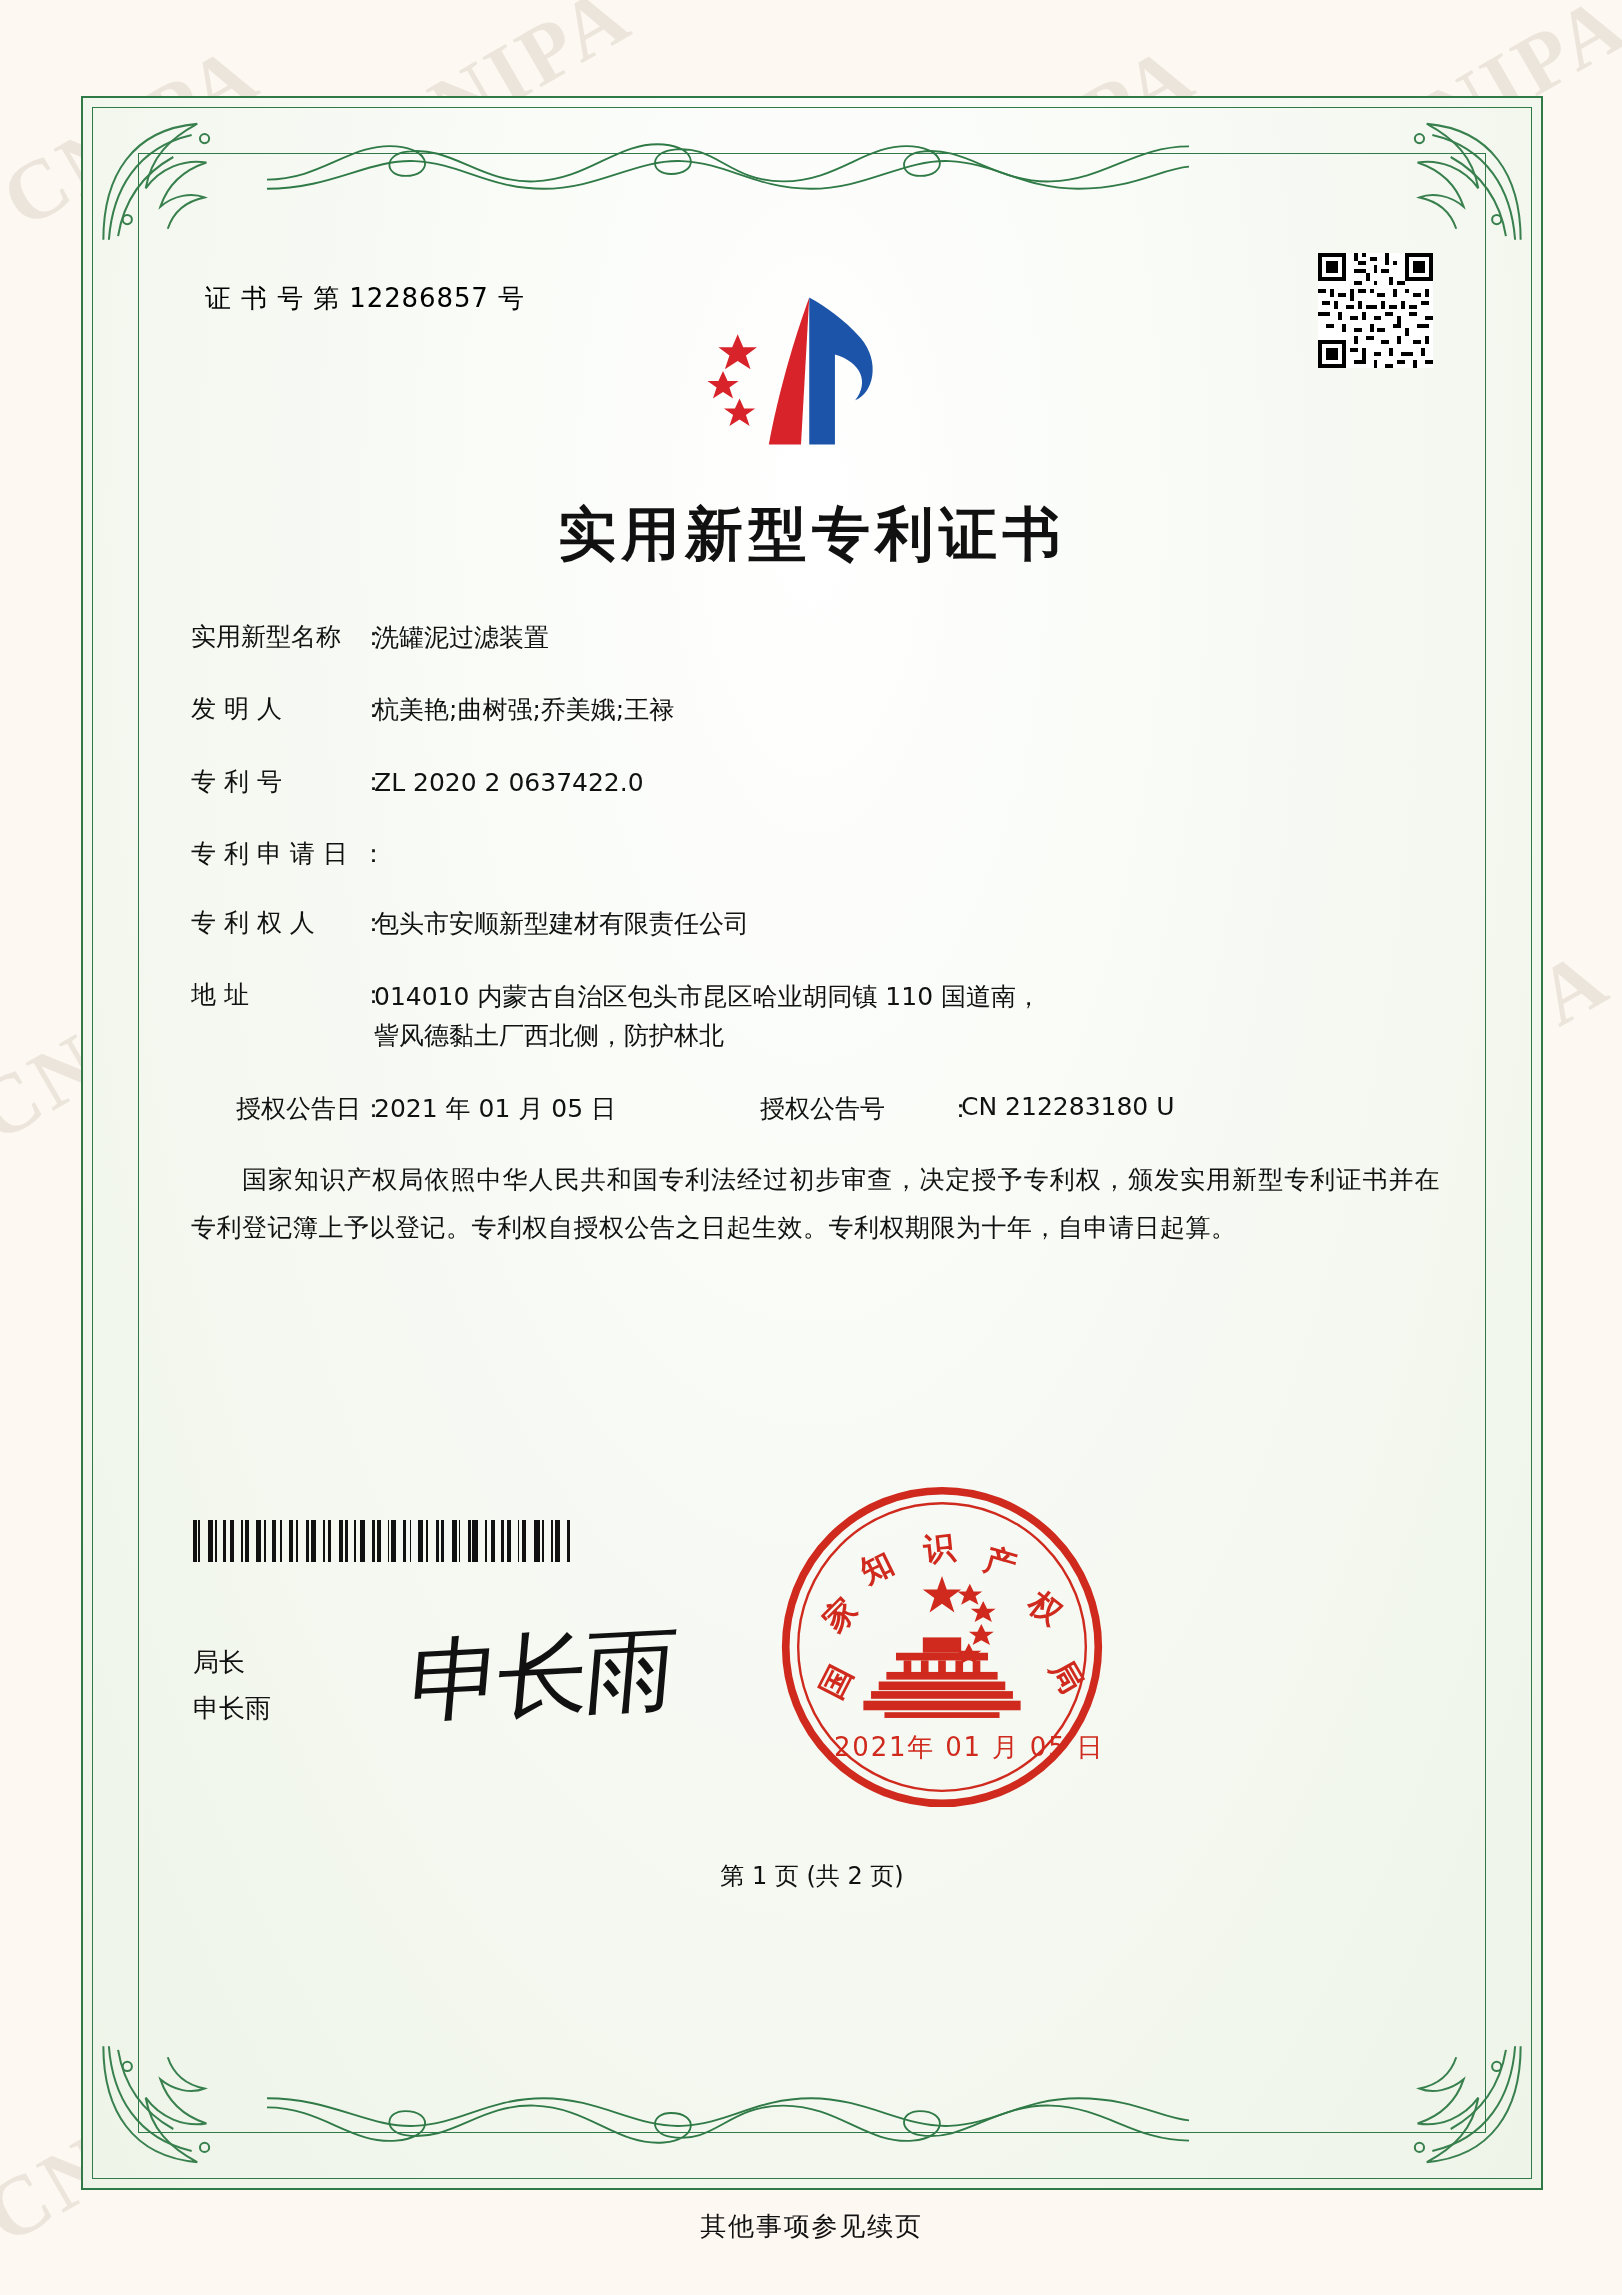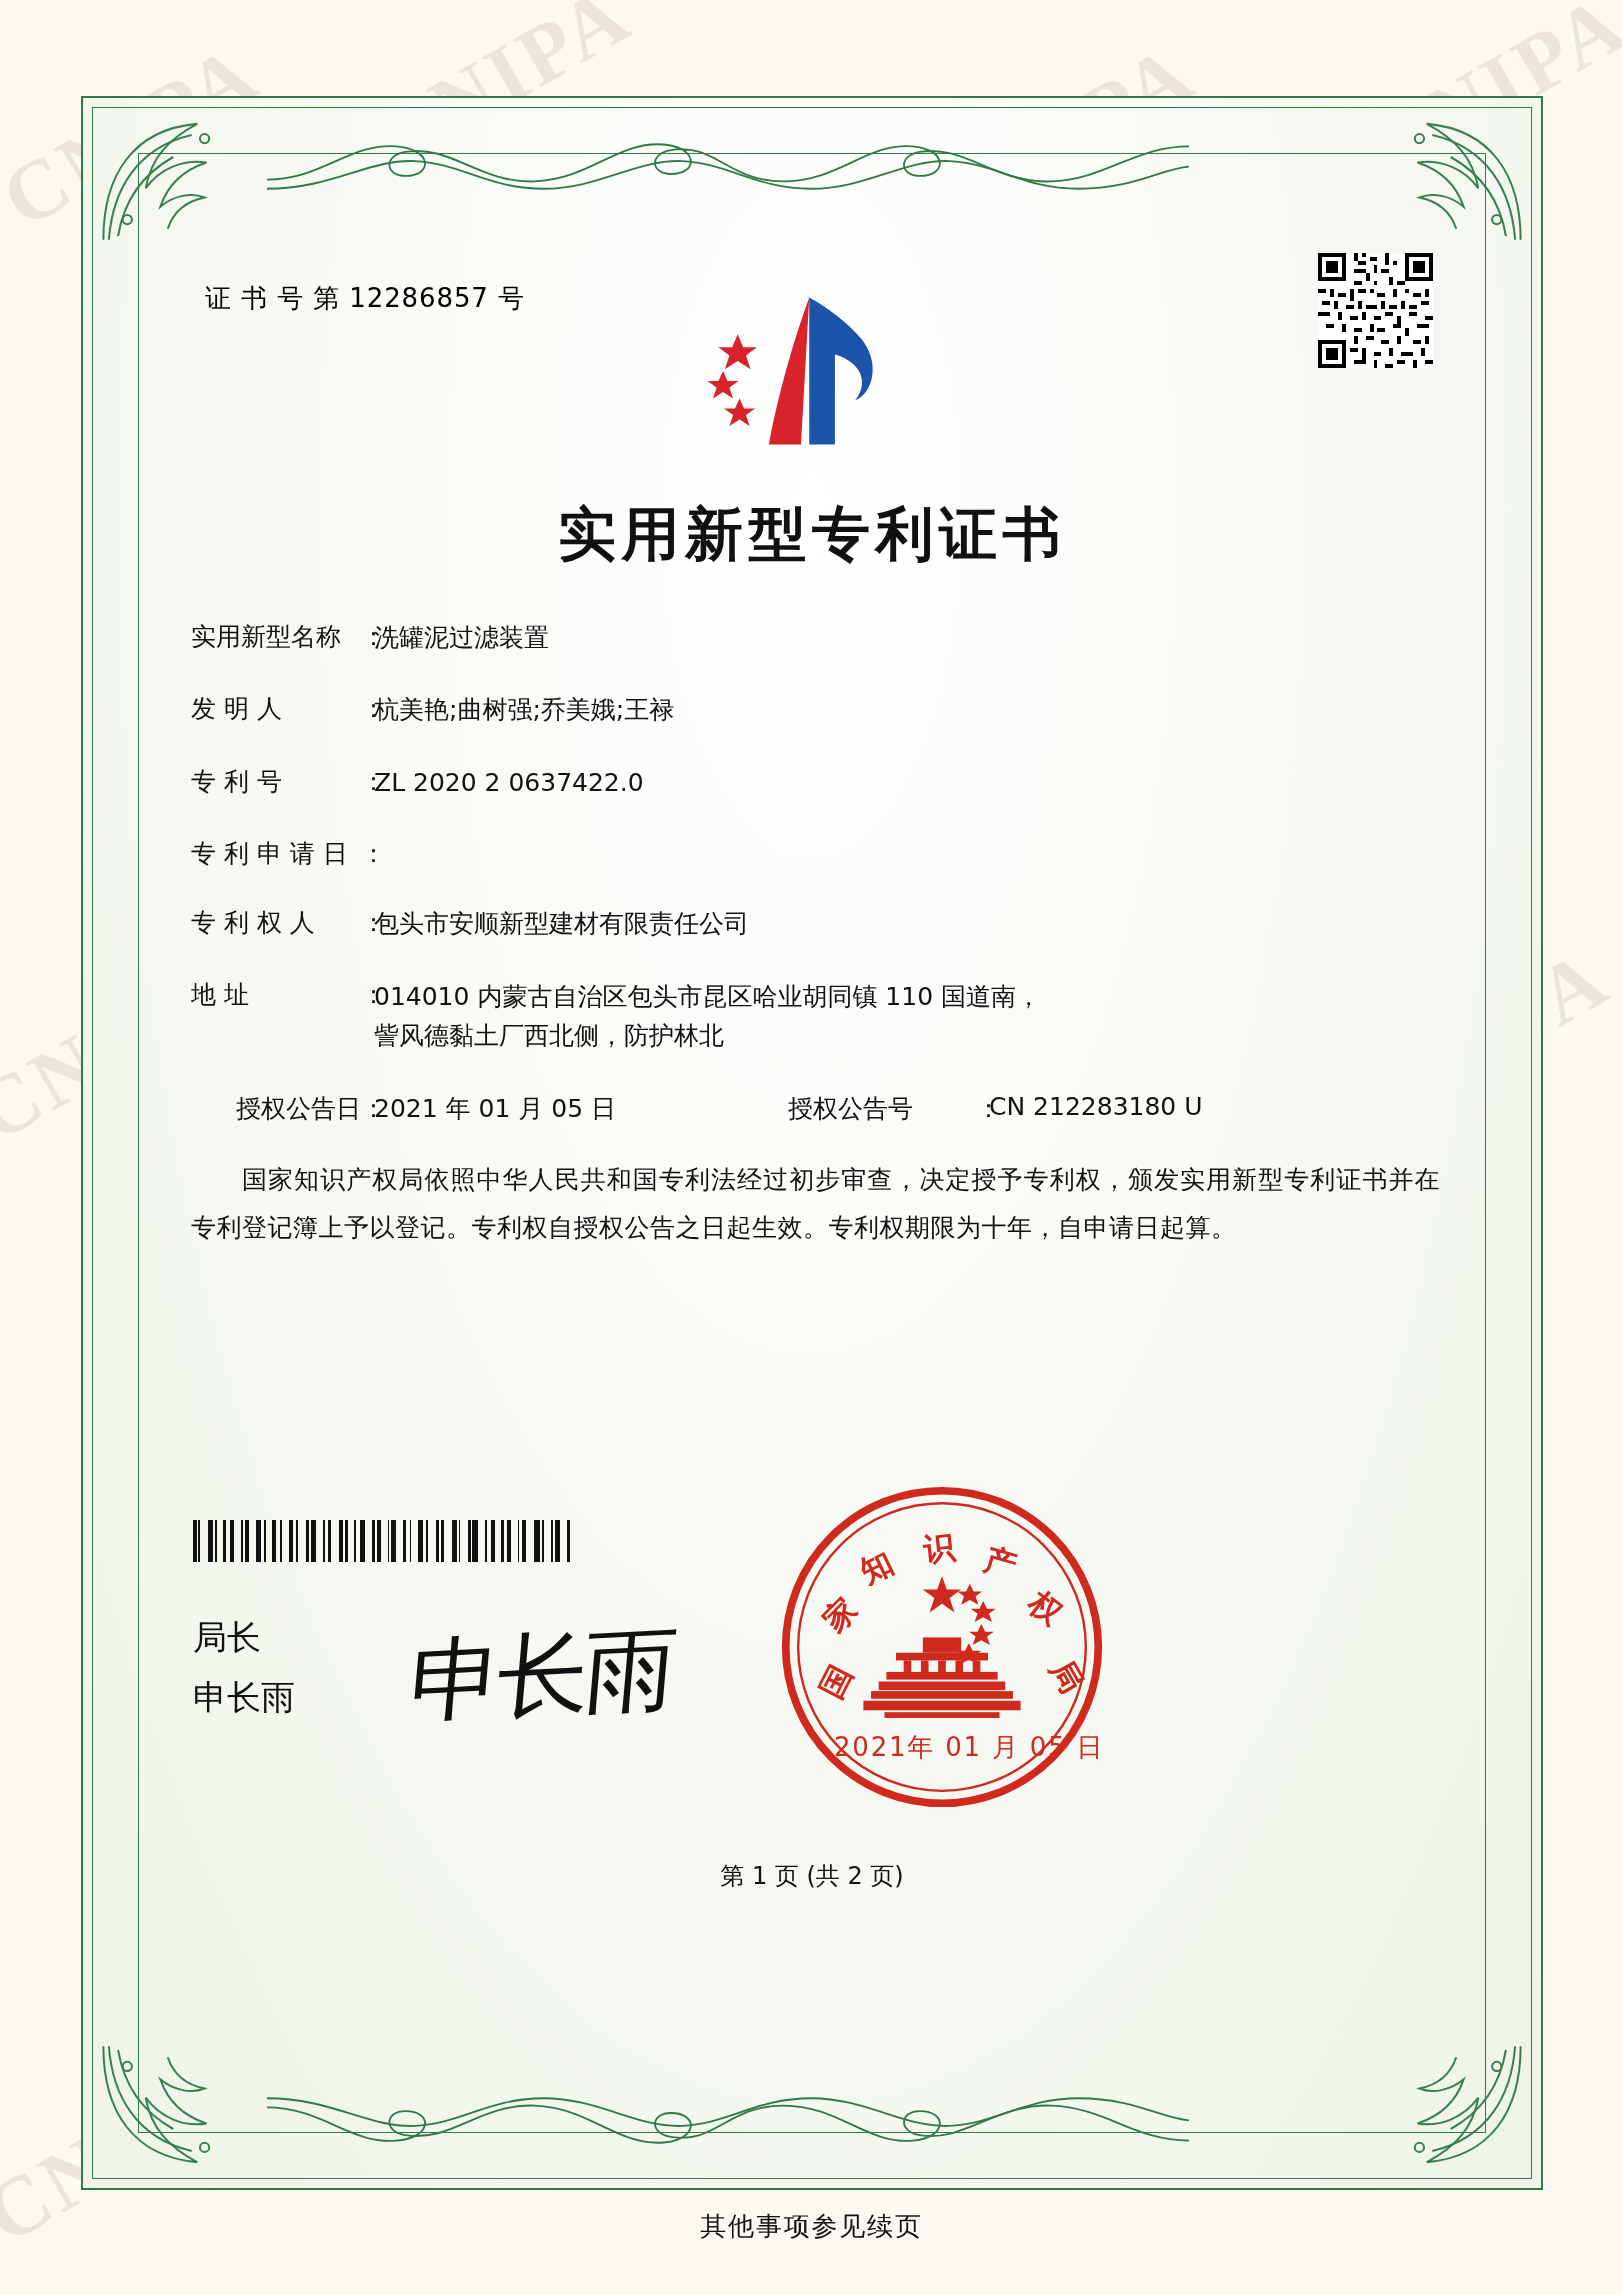--- a/index.html
+++ b/index.html
@@ -91,40 +91,40 @@
     font-size:25px;
   }
   .lbl span{display:inline-block;}
   .colon{width:13px;flex:none;}
   .val{flex:1;font-size:25px;line-height:1.45;}
   .val .line2{display:block;margin-left:0;}
   .row.addr .val{line-height:1.55;}
 
   .row-dual{display:flex;align-items:flex-start;margin-bottom:31px;font-size:25px;color:#111;}
   .dual-left{display:flex;width:569px;}
-  .dual-right{display:flex;margin-left:28px;}
+  .dual-right{display:flex;}
   .lbl-w{width:170px;flex:none;display:flex;justify-content:flex-end;}
   .lbl-w2{width:188px;flex:none;display:flex;justify-content:space-between;}
 
   .para{
     margin-top:13px;
     font-size:25px;line-height:1.95;color:#111;text-align:justify;
     text-indent:51px;
     letter-spacing:0.5px;
   }
 
   
   .barcode{
     position:absolute;left:57px;top:1368px;width:418px;height:42px;
   }
   .barcode i{display:inline-block;background:#111;height:42px;vertical-align:top;}
 
   
   .sig-label{
-    position:absolute;left:57px;top:1456px;font-size:34px;line-height:1.75;color:#111;
+    position:absolute;left:57px;top:1488px;font-size:26px;line-height:1.75;color:#111;
   }
   .signature{
     position:absolute;left:275px;top:1462px;
     font-family:"Liberation Serif",serif;
     font-size:92px;color:#111;
     transform:skewX(-8deg) rotate(-3deg);
     letter-spacing:-5.5px;
     white-space:nowrap;
   }
 

